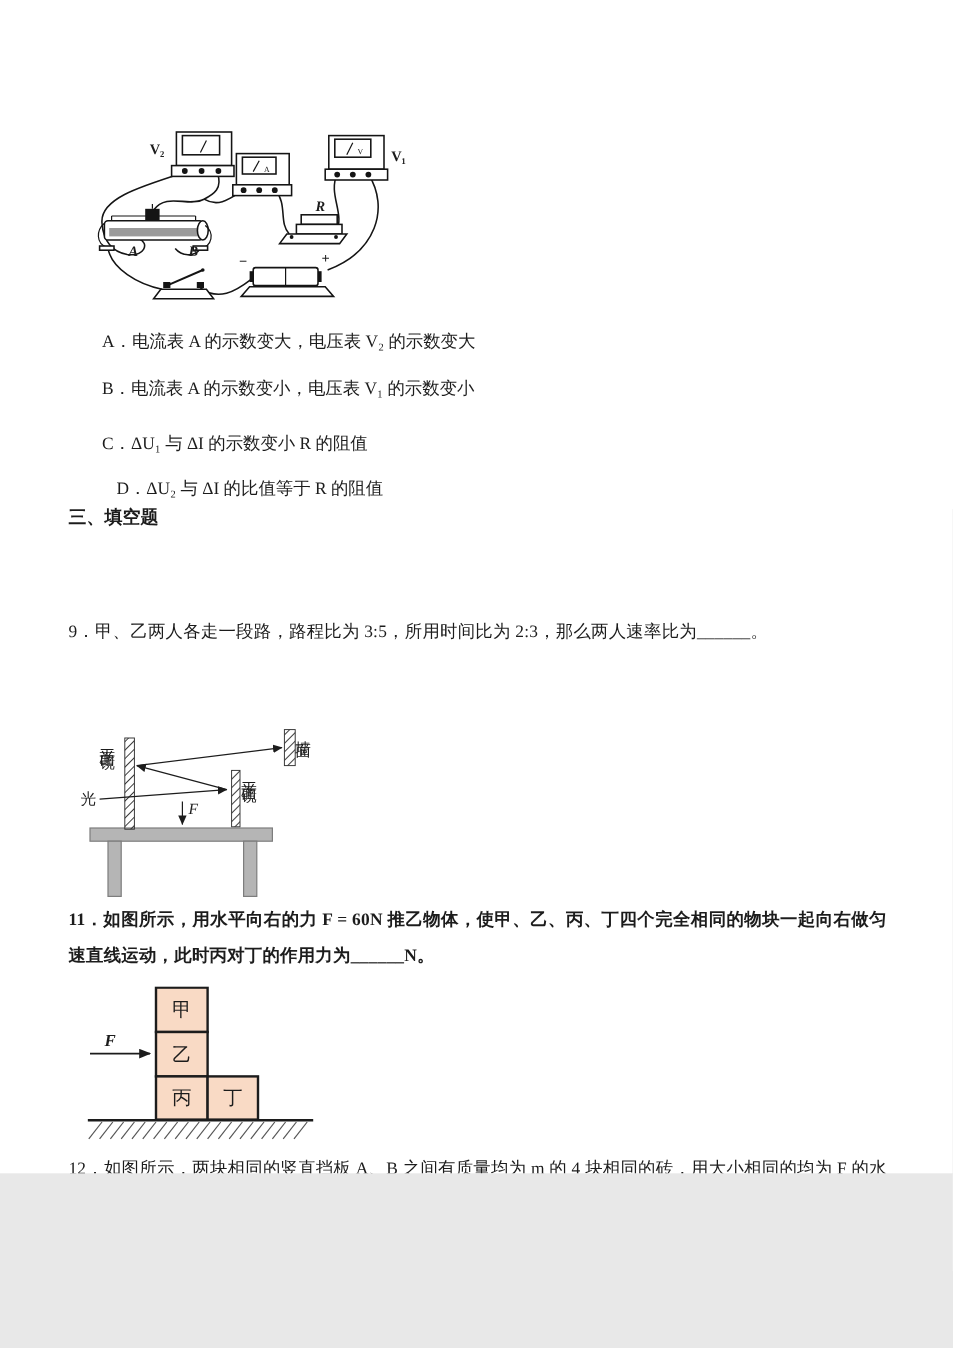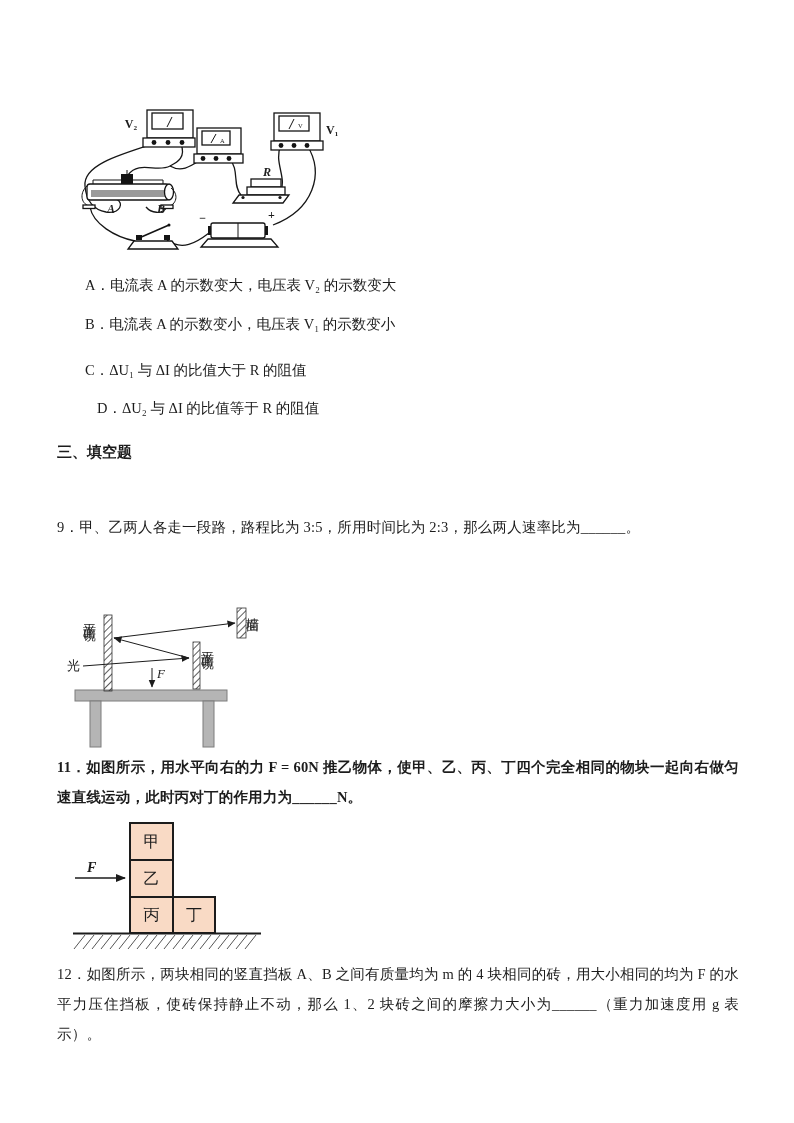--- a/index.html
+++ b/index.html
@@ -1,17 +1,17 @@
 <!DOCTYPE html>
 <html><head>
 <meta charset="utf-8">
 <style>
   html,body{margin:0;padding:0;background:#e8e8e8;}
   .page{
-    position:relative;width:794px;height:1123px;background:#ffffff;margin:0 auto;
+    position:relative;width:794px;height:978px;background:#ffffff;margin:0 auto;
     font-family:"Liberation Serif","DejaVu Serif",serif;color:#1c1c1c;overflow:hidden;
   }
   .para{position:absolute;left:57px;width:682px;font-size:14.5px;line-height:30px;
         text-align:justify;letter-spacing:.2px;}
   .opt{position:absolute;left:85px;font-size:14.5px;line-height:17px;white-space:nowrap;}
   .sec{position:absolute;left:57px;font-size:15px;font-weight:bold;line-height:17px;}
   .fig{position:absolute;}
   .vlab{position:absolute;writing-mode:vertical-rl;text-orientation:upright;
         font-size:13px;letter-spacing:2px;line-height:15px;}
   .hlab{position:absolute;font-size:13px;}
@@ -122,24 +122,24 @@
         <rect class="knob" x="133" y="126" width="3" height="9"></rect>
         <rect class="knob" x="190" y="126" width="3" height="9"></rect>
         <text class="lbl" x="131" y="122" text-anchor="end">−</text>
         <text class="lbl" x="193" y="119">+</text>
       </g>
     </svg>
   </div>
 
   <div class="opt" style="top:277px;text-align:center;">A．电流表 A 的示数变大，电压表 V₂ 的示数变大</div>
   <div class="opt" style="top:316px;">B．电流表 A 的示数变小，电压表 V₁ 的示数变小</div>
-  <div class="opt" style="top:362px;">C．ΔU₁ 与 ΔI 的比值大于 R 的阻值</div>
+  <div class="opt" style="top:362px;">C．ΔU₁ 与 ΔI 的示数变小 R 的阻值</div>
   <div class="opt" style="top:400px;margin-left:12px;">D．ΔU₂ 与 ΔI 的比值等于 R 的阻值</div>
 
-  <div class="sec" style="top:444px;">三、填空题</div>
+  <div class="sec" style="top:424px;">三、填空题</div>
 
   <div class="para" style="top:512px;">9．甲、乙两人各走一段路，路程比为 3:5，所用时间比为 2:3，那么两人速率比为______。</div>
 
   <div class="fig" style="left:63px;top:602px;width:205px;height:150px;">
     <svg width="205" height="150" viewBox="0 0 205 150">
       <defs>
         <pattern id="hatchP" width="5" height="5" patternUnits="userSpaceOnUse" patternTransform="rotate(45)">
           <line x1="0" y1="0" x2="0" y2="5" stroke="#333333" stroke-width="1.6"></line>
         </pattern>
         <marker id="arrowM" markerUnits="userSpaceOnUse" markerWidth="9" markerHeight="8" refX="7.5" refY="3.5" orient="auto">

